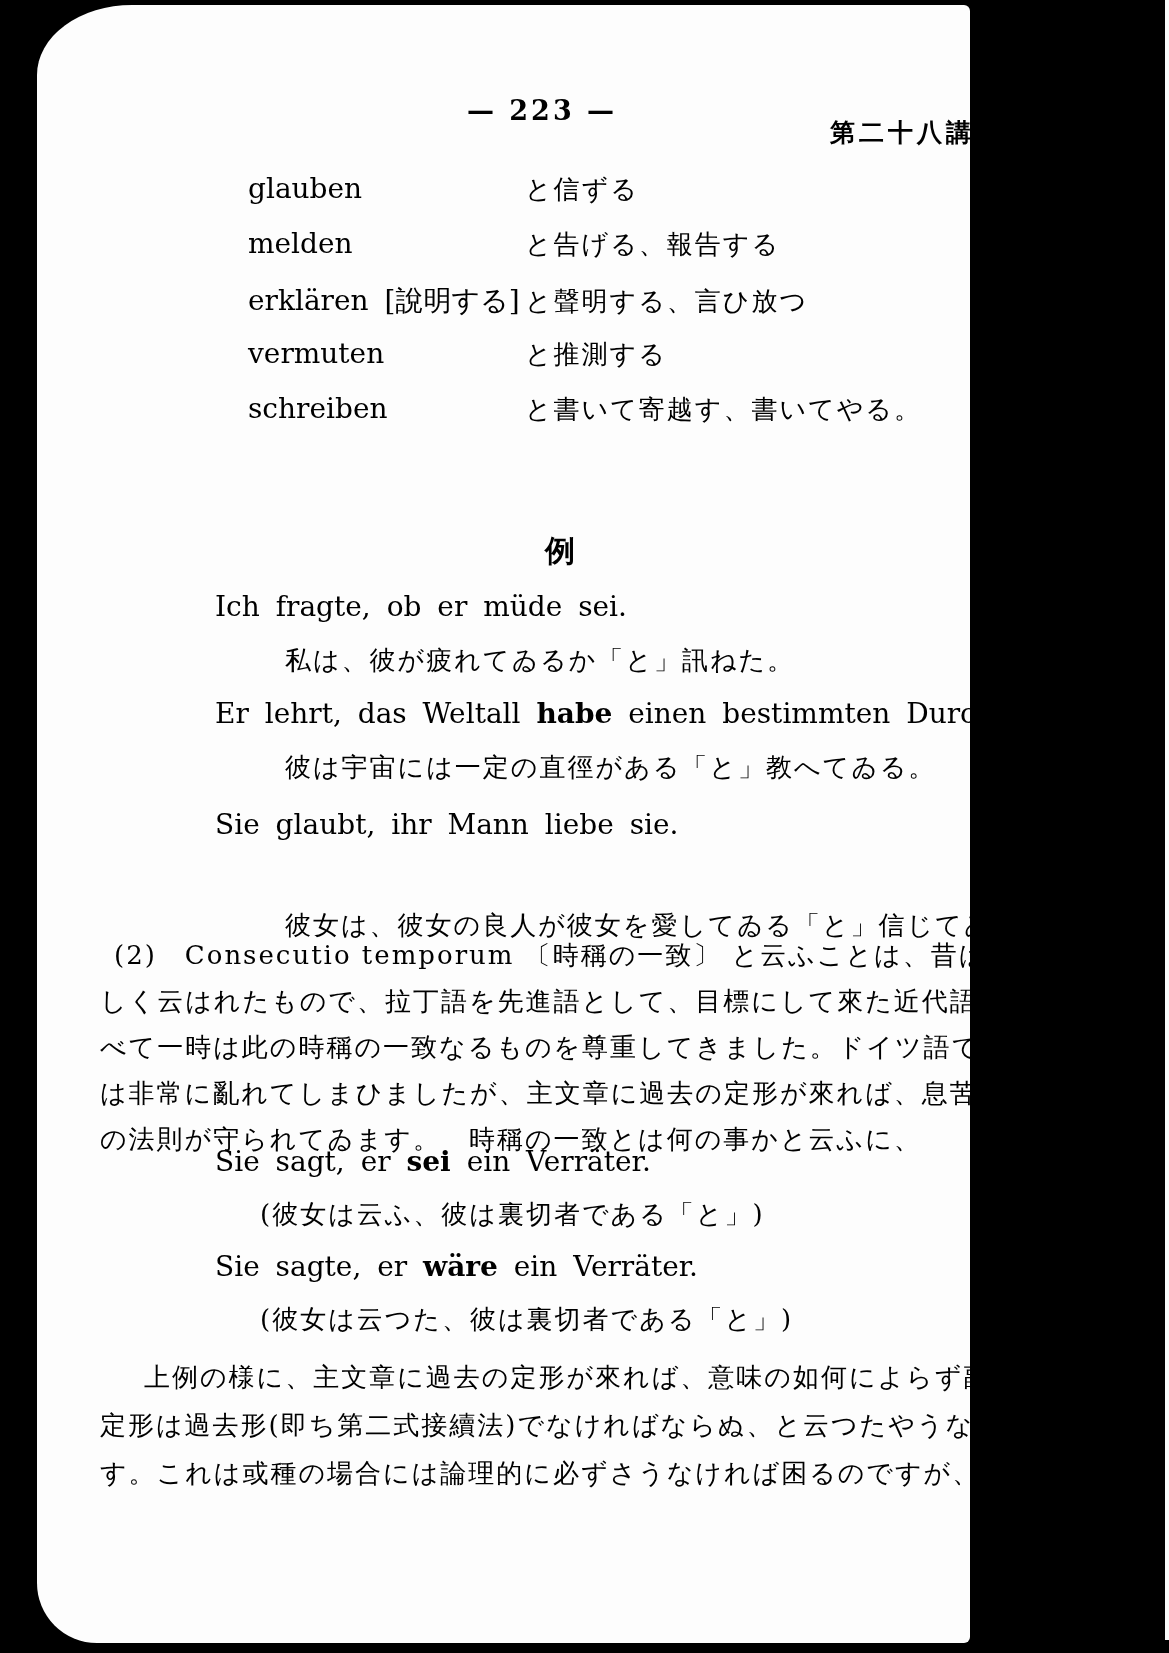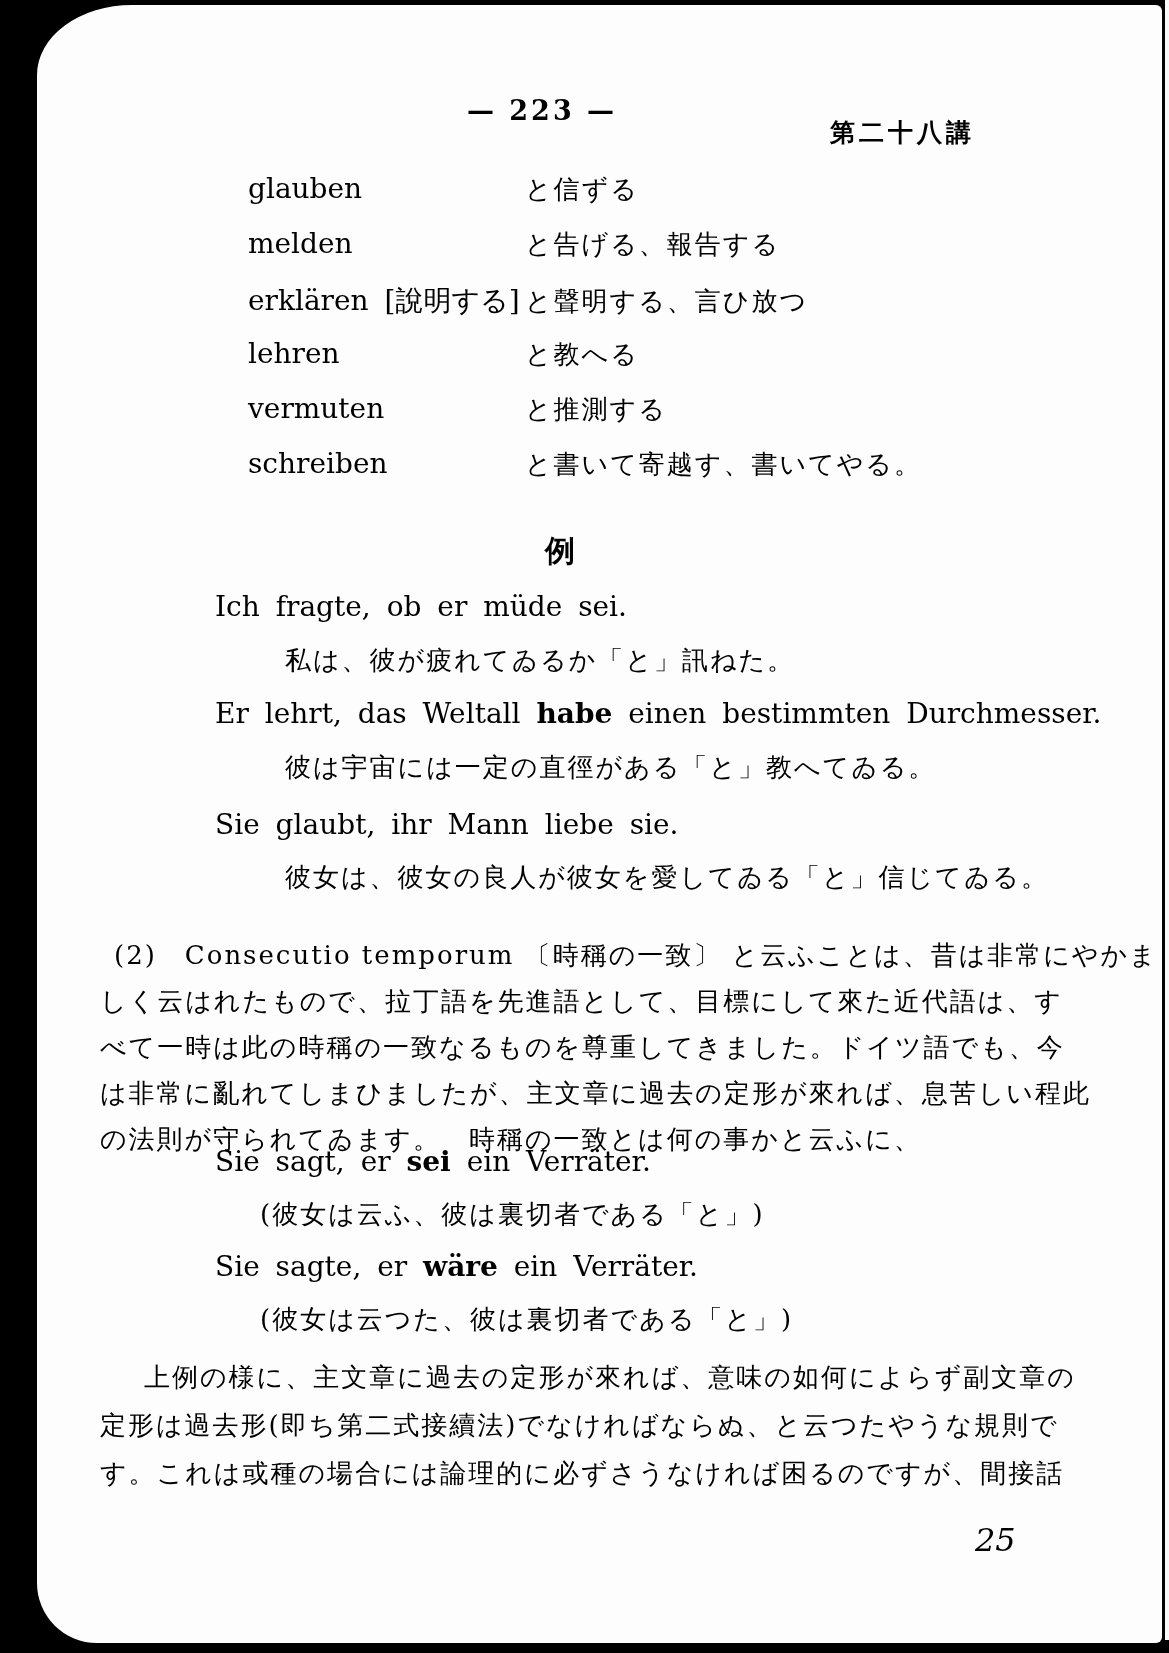--- a/index.html
+++ b/index.html
@@ -5,21 +5,21 @@
   html, body {
     margin: 0; padding: 0;
     width: 1169px; height: 1653px;
     background: #000;
     overflow: hidden;
     font-family: "DejaVu Serif", serif;
   }
   .page {
     position: absolute;
     left: 37px; top: 5px;
-    width: 1125px; height: 1638px;
+    width: 933px; height: 1638px;
     background: #fdfdfd;
     border-radius: 95px 6px 6px 60px / 70px 6px 6px 60px;
     color: #000;
   }
   .edge-sliver {
     position: absolute;
     right: 0; top: 0;
     width: 4px; height: 1640px;
     background: #fafafa;
   }
@@ -86,40 +86,37 @@
     <div class="vrow">
       <span class="de vde">glauben</span><span class="ja">と信ずる</span>
     </div>
     <div class="vrow">
       <span class="de vde">melden</span><span class="ja">と告げる、報告する</span>
     </div>
     <div class="vrow">
       <span class="de vde">erklären [說明する]</span><span class="ja">と聲明する、言ひ放つ</span>
     </div>
     <div class="vrow">
-      <span class="de vde">lehren</span><span class="ja">と教へる</span>
-    </div>
-    <div class="vrow">
       <span class="de vde">vermuten</span><span class="ja">と推測する</span>
     </div>
     <div class="vrow">
       <span class="de vde">schreiben</span><span class="ja">と書いて寄越す、書いてやる。</span>
     </div>
   </div>
 
   <div class="abs rei">例</div>
 
   <div class="abs de exde" style="top:585px"><span>Ich fragte, ob er müde sei.</span><span class="b"></span><span></span></div>
   <div class="abs ja exja" style="top:638px">私は、彼が疲れてゐるか「と」訊ねた。</div>
 
   <div class="abs de exde" style="top:692px"><span>Er lehrt, das Weltall </span><span class="b">habe</span><span> einen bestimmten Durchmesser.</span></div>
   <div class="abs ja exja" style="top:745px">彼は宇宙には一定の直徑がある「と」教へてゐる。</div>
 
   <div class="abs de exde" style="top:803px"><span>Sie glaubt, ihr Mann liebe sie.</span><span class="b"></span><span></span></div>
-  <div class="abs ja exja" style="top:855px">彼女は、彼女の良人が彼女を愛してゐる「と」信じてゐる。</div>
+  <div class="abs ja exja" style="top:903px">彼女は、彼女の良人が彼女を愛してゐる「と」信じてゐる。</div>
 
   <div class="para p2">
     <div class="ind1">(2)　Consecutio temporum 〔時稱の一致〕 と云ふことは、昔は非常にやかま</div>
     <div>しく云はれたもので、拉丁語を先進語として、目標にして來た近代語は、す</div>
     <div>べて一時は此の時稱の一致なるものを尊重してきました。ドイツ語でも、今</div>
     <div>は非常に亂れてしまひましたが、主文章に過去の定形が來れば、息苦しい程此</div>
     <div>の法則が守られてゐます。　時稱の一致とは何の事かと云ふに、</div>
   </div>
 
   <div class="abs de exde" style="top:1140px"><span>Sie sagt, er </span><span class="b">sei</span><span> ein Verräter.</span></div>

